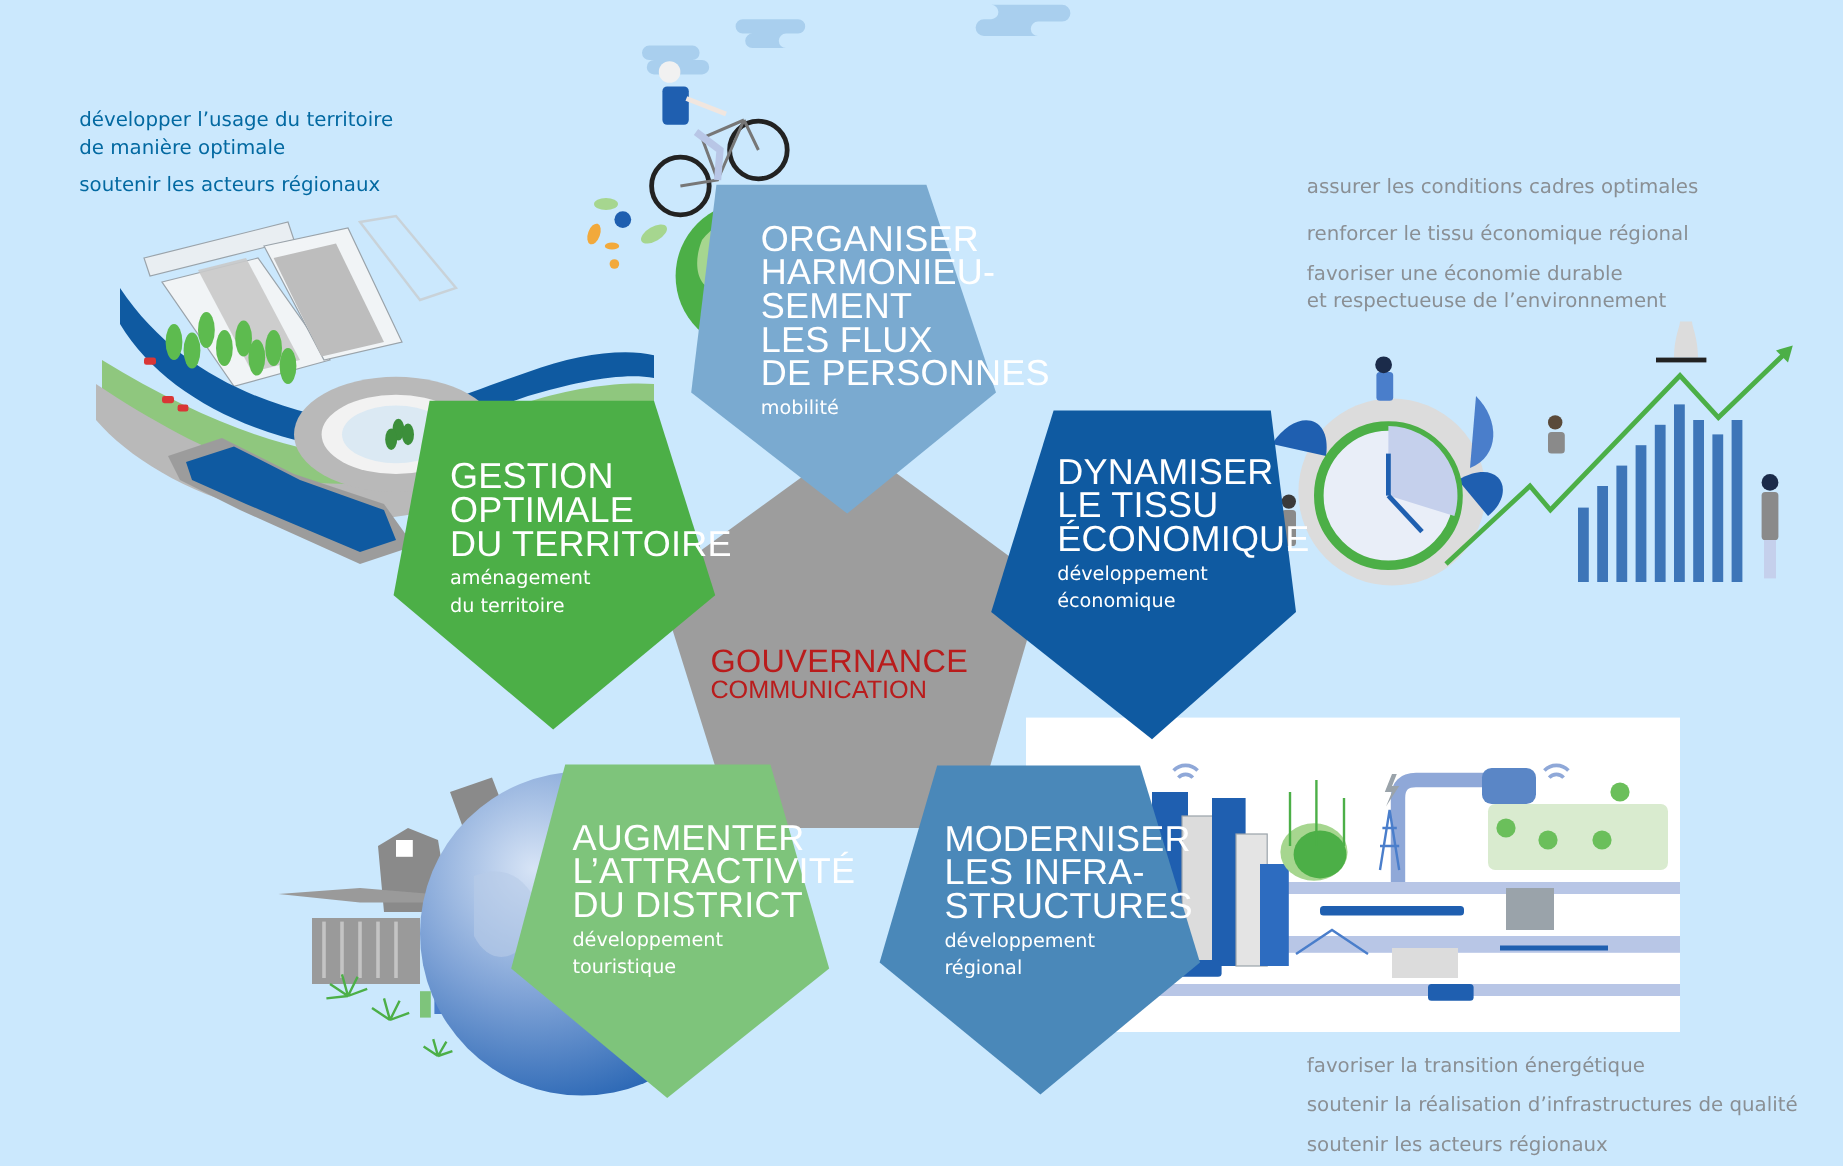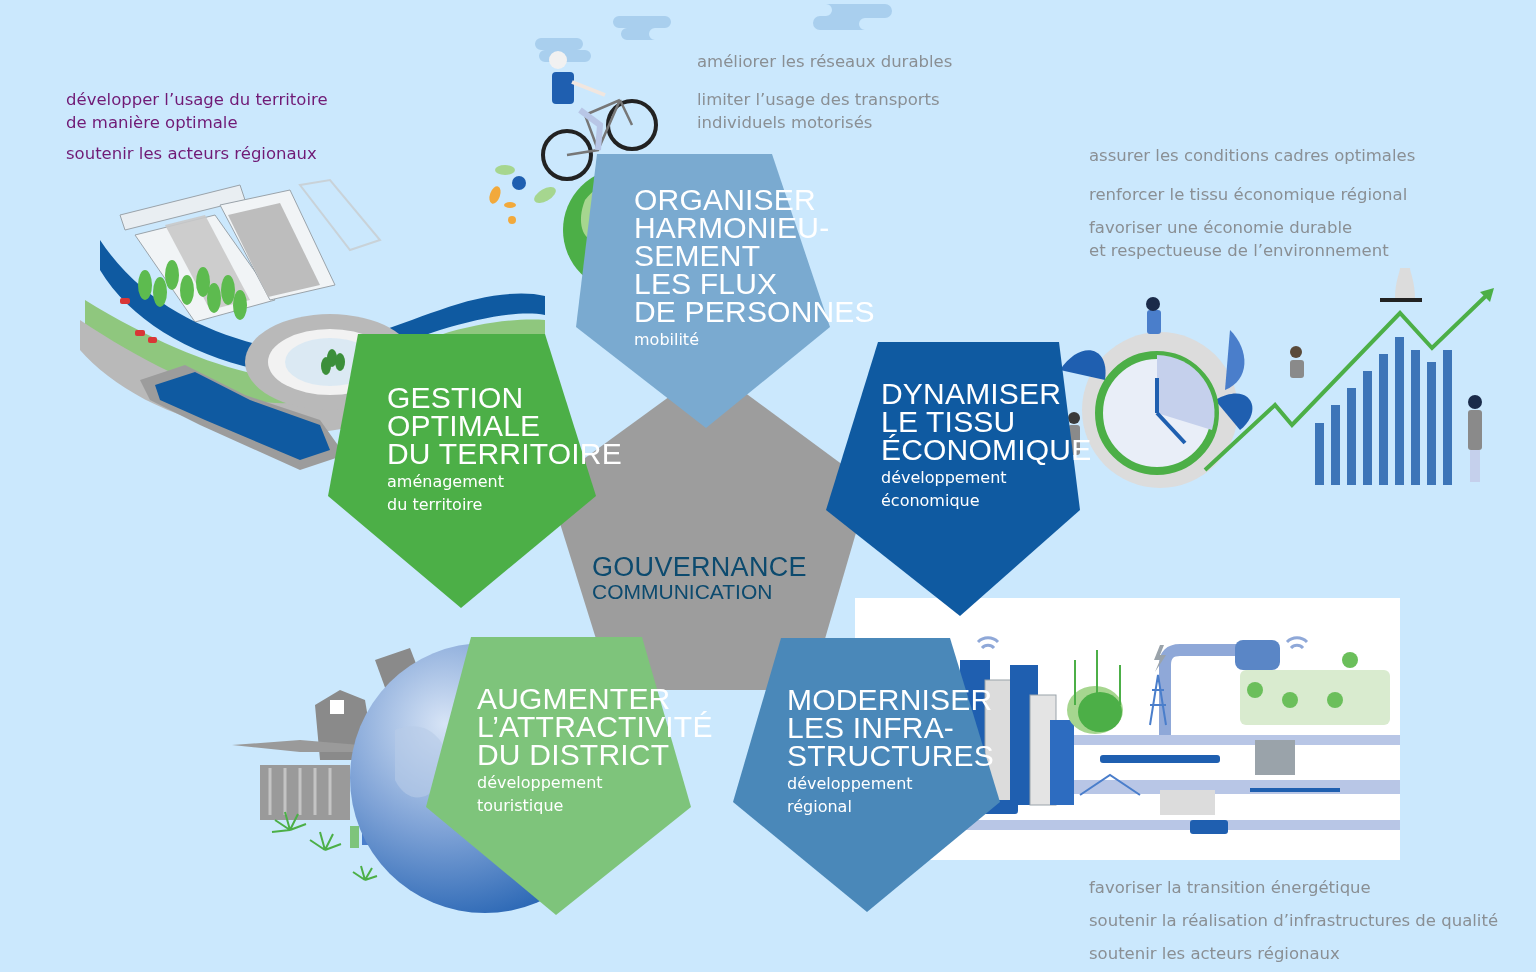--- a/index.html
+++ b/index.html
@@ -10,21 +10,21 @@
     position: relative;
   }
   .stage { position: absolute; left: 0; top: 0; width: 1536px; height: 972px; }
   svg.layer { position: absolute; left: 0; top: 0; }
   .goal-list { position: absolute; color: #8a8f94; font-size: 16.5px; line-height: 23px; }
   .goal-list .goal { margin-bottom: 8px; white-space: pre-line; }
   .goal-list.right-align { text-align: right; }
   .pent-text { position: absolute; color: #ffffff; }
   .pent-text .title { font-family: "Liberation Sans", sans-serif; font-size: 30px; line-height: 28px; white-space: pre-line; letter-spacing: 0.2px; }
   .pent-text .sub { font-size: 16px; line-height: 23px; white-space: pre-line; margin-top: 2px; }
-  .center-text { position: absolute; left: 592px; top: 552px; color: #0c4a6e; }
+  .center-text { position: absolute; left: 592px; top: 536px; color: #b91c1c; }
   .center-text .title { font-family: "Liberation Sans", sans-serif; font-size: 27px; line-height: 30px; letter-spacing: 0.3px; }
   .center-text .sub { font-family: "Liberation Sans", sans-serif; font-size: 21px; line-height: 20px; }
 </style>
 </head>
 <body style="background: rgb(203, 232, 253);">
 
 <div class="stage">
 
   <svg class="layer" width="1536" height="972" viewBox="0 0 1536 972">
 
@@ -234,31 +234,26 @@
 
     <polygon points="710,367 870,485 810,690 612,690 548,485" fill="#9d9d9d"></polygon>
 
     <polygon points="597,154 772,154 830,327 706,428 576,327" fill="#7aaad0"></polygon>
     <polygon points="358,334 545,334 596,496 461,608 328,496" fill="#4caf47"></polygon>
     <polygon points="878,342 1059,342 1080,510 960,616 826,510" fill="#0f5aa1"></polygon>
     <polygon points="471,637 642,637 691,807 556,915 426,807" fill="#7ec47b"></polygon>
     <polygon points="781,638 950,638 1000,802 867,912 733,802" fill="#4a88b9"></polygon>
   </svg>
 
-  <div class="goal-list" style="left: 66px; top: 88px; color: #701a75;">
+  <div class="goal-list" style="left: 66px; top: 88px; color: #0369a1;">
     <div class="goal">développer l’usage du territoire
 de manière optimale</div>
     <div class="goal">soutenir les acteurs régionaux</div>
   </div>
 
-  <div class="goal-list" style="left: 697px; top: 50px; color: rgb(138, 143, 148);">
-    <div class="goal" style="margin-bottom:15px">améliorer les réseaux durables</div>
-    <div class="goal">limiter l’usage des transports
-individuels motorisés</div>
-  </div>
 
   <div class="goal-list" style="left: 1089px; top: 144px; color: rgb(138, 143, 148);">
     <div class="goal" style="margin-bottom:16px">assurer les conditions cadres optimales</div>
     <div class="goal" style="margin-bottom:10px">renforcer le tissu économique régional</div>
     <div class="goal">favoriser une économie durable
 et respectueuse de l’environnement</div>
   </div>
 
 
   <div class="goal-list" style="left: 1089px; top: 876px; color: rgb(138, 143, 148);">
@@ -274,21 +269,21 @@
 
   <div class="pent-text" style="left:634px; top:186px;">
     <div class="title">ORGANISER
 HARMONIEU-
 SEMENT
 LES FLUX
 DE PERSONNES</div>
     <div class="sub">mobilité</div>
   </div>
 
-  <div class="pent-text" style="left:375px; top:384px;margin-left:12px;">
+  <div class="pent-text" style="left:375px; top:384px;">
     <div class="title">GESTION
 OPTIMALE
 DU TERRITOIRE</div>
     <div class="sub">aménagement
 du territoire</div>
   </div>
 
   <div class="pent-text" style="left:881px; top:380px;">
     <div class="title">DYNAMISER
 LE TISSU

